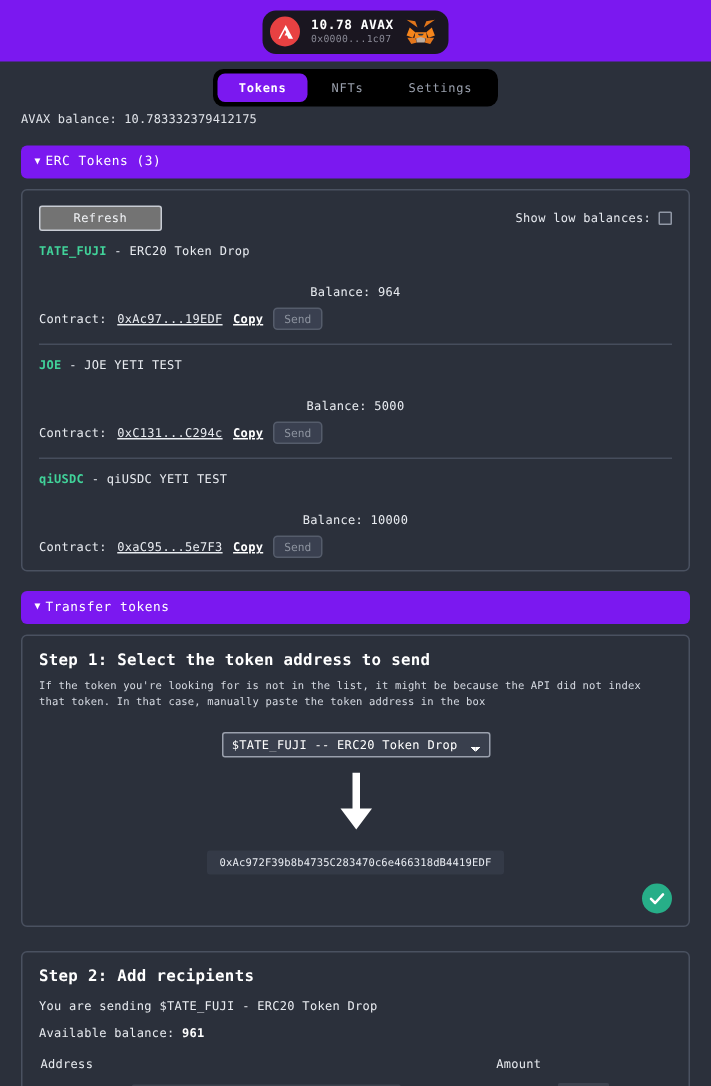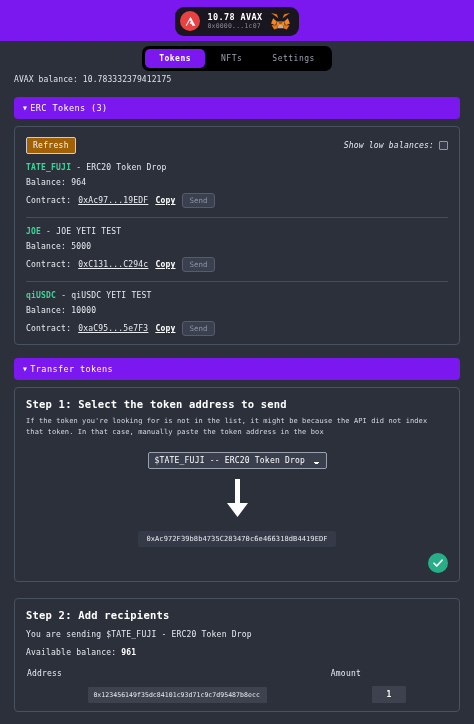--- a/index.html
+++ b/index.html
@@ -85,48 +85,48 @@
   .panel {
     border: 1px solid #4a5160;
     border-radius: 4px;
     margin-top: 7px;
     padding: 10px 11px 8px 11px;
     background: #2b303b;
   }
 
   .panel-toprow { display: flex; align-items: center; justify-content: space-between; }
   .refresh-btn {
-    background: #a16207;
+    background: #737373;
     border: 1px solid #c8ccd4;
     color: #f2f4f7;
     font-size: 8px;
-    padding: 3px 6px;
+    padding: 3px 22px;
     border-radius: 2px;
     font-family: inherit;
     cursor: pointer;
     letter-spacing: .3px;
   }
-  .lowbal { display: flex; align-items: center; gap: 5px; font-size: 8px; color: #e6e9ef; letter-spacing: .2px; font-style: italic;}
+  .lowbal { display: flex; align-items: center; gap: 5px; font-size: 8px; color: #e6e9ef; letter-spacing: .2px;}
   .chk {
     width: 9px; height: 9px;
     border: 1px solid #9198a6;
     background: #343a47;
     border-radius: 1px;
     display: inline-block;
     cursor: pointer;
   }
 
   .token-row { padding-top: 9px; }
   .token-row + .token-row {
     border-top: 1px solid #464d5c;
     margin-top: 9px;
   }
   .token-title { font-size: 8px; color: #e8ebf0; letter-spacing: .2px; }
   .token-sym { color: #41d39a; font-weight: bold; }
-  .token-bal { font-size: 8px; color: #e8ebf0; margin-top: 6px; letter-spacing: .2px;}
+  .token-bal { font-size: 8px; color: #e8ebf0; margin-top: 18px; letter-spacing: .2px; text-align: center;}
   .token-contract-line {
     display: flex; align-items: center; gap: 7px;
     font-size: 8px; color: #e8ebf0; margin-top: 6px; letter-spacing: .2px;
   }
   .addr-link { color: #e8ebf0; text-decoration: underline; cursor: pointer; }
   .copy-link { color: #ffffff; text-decoration: underline; font-weight: bold; cursor: pointer; }
   .send-btn {
     background: #3a4050; color: #8d939f;
     border: 1px solid #555c6b; border-radius: 3px;
     font-size: 7.5px; padding: 2px 6px; font-family: inherit;

